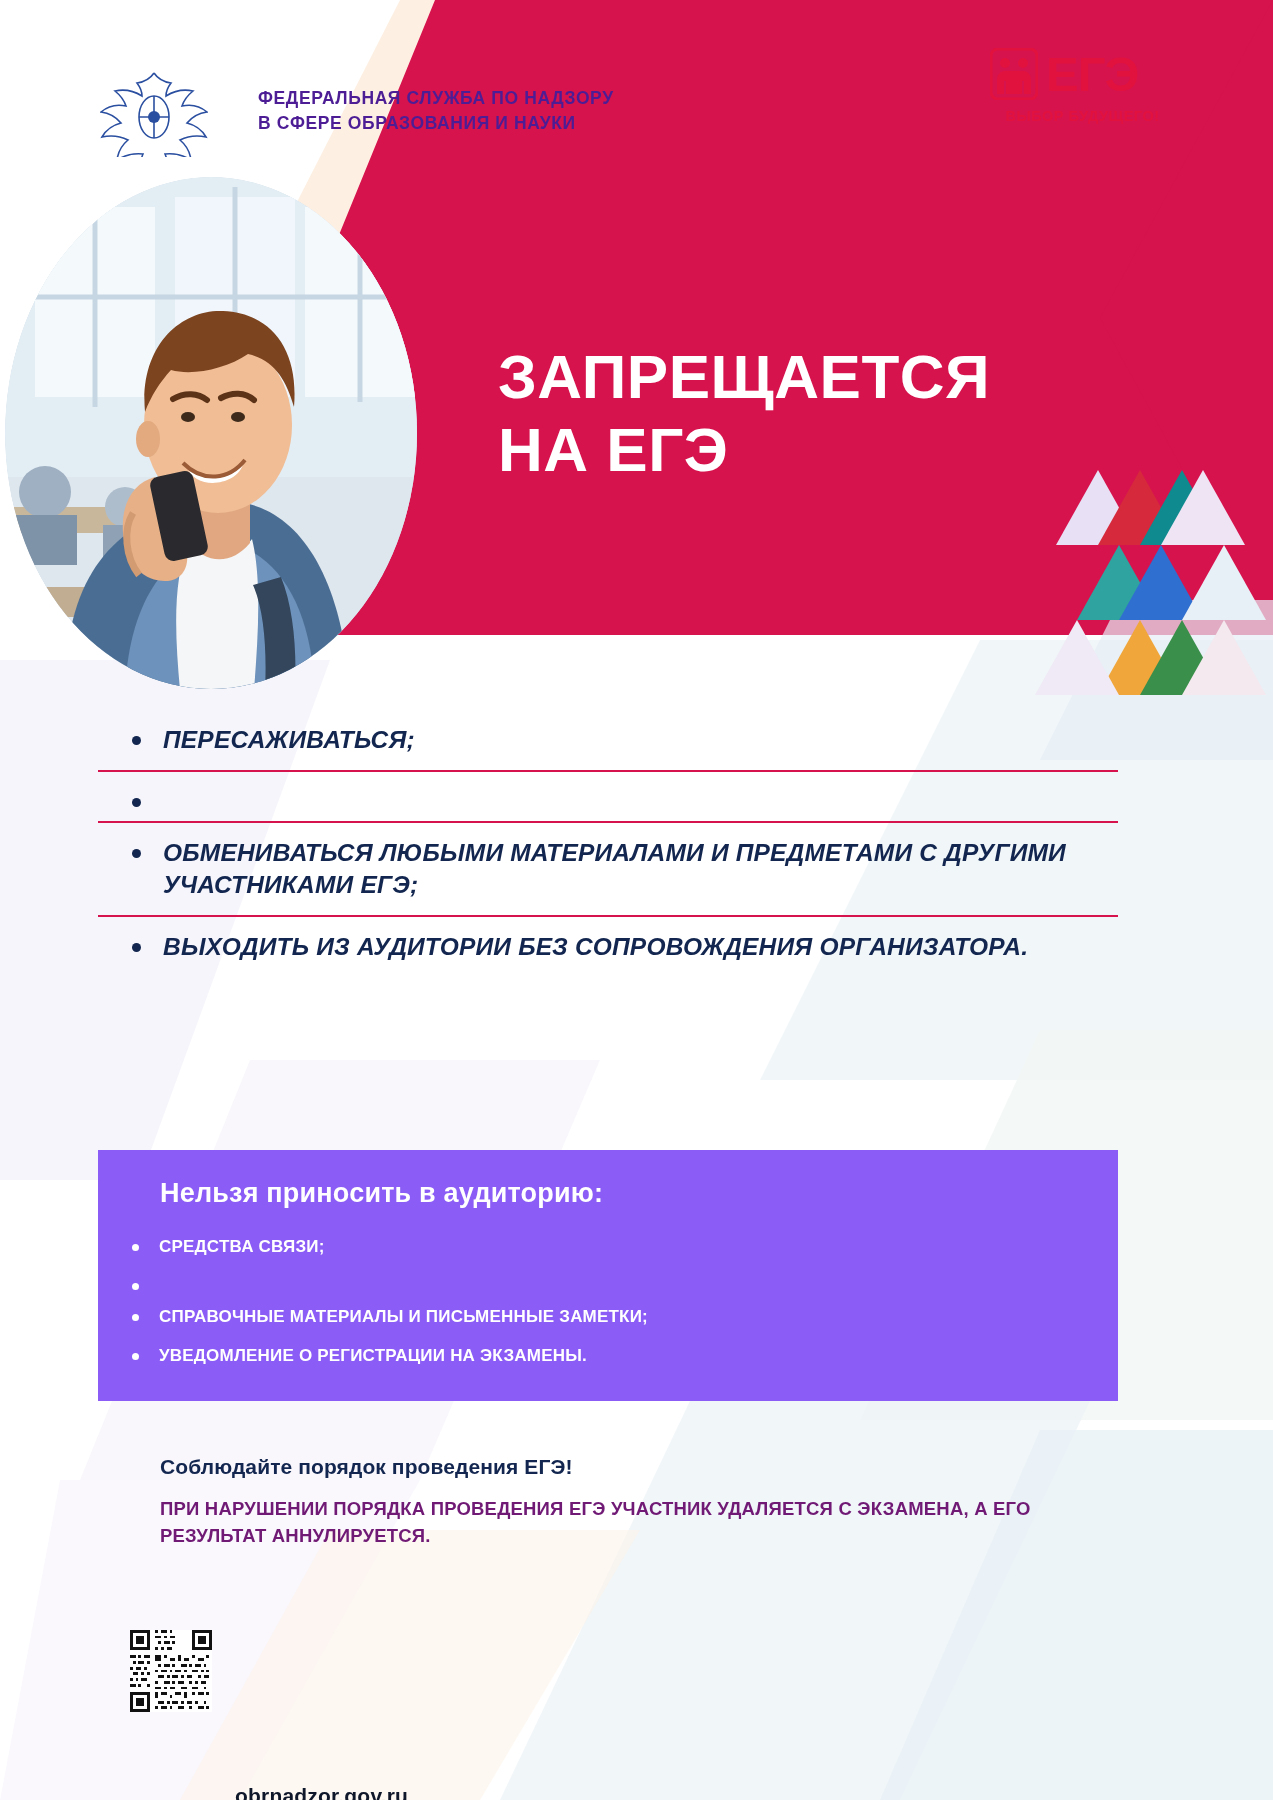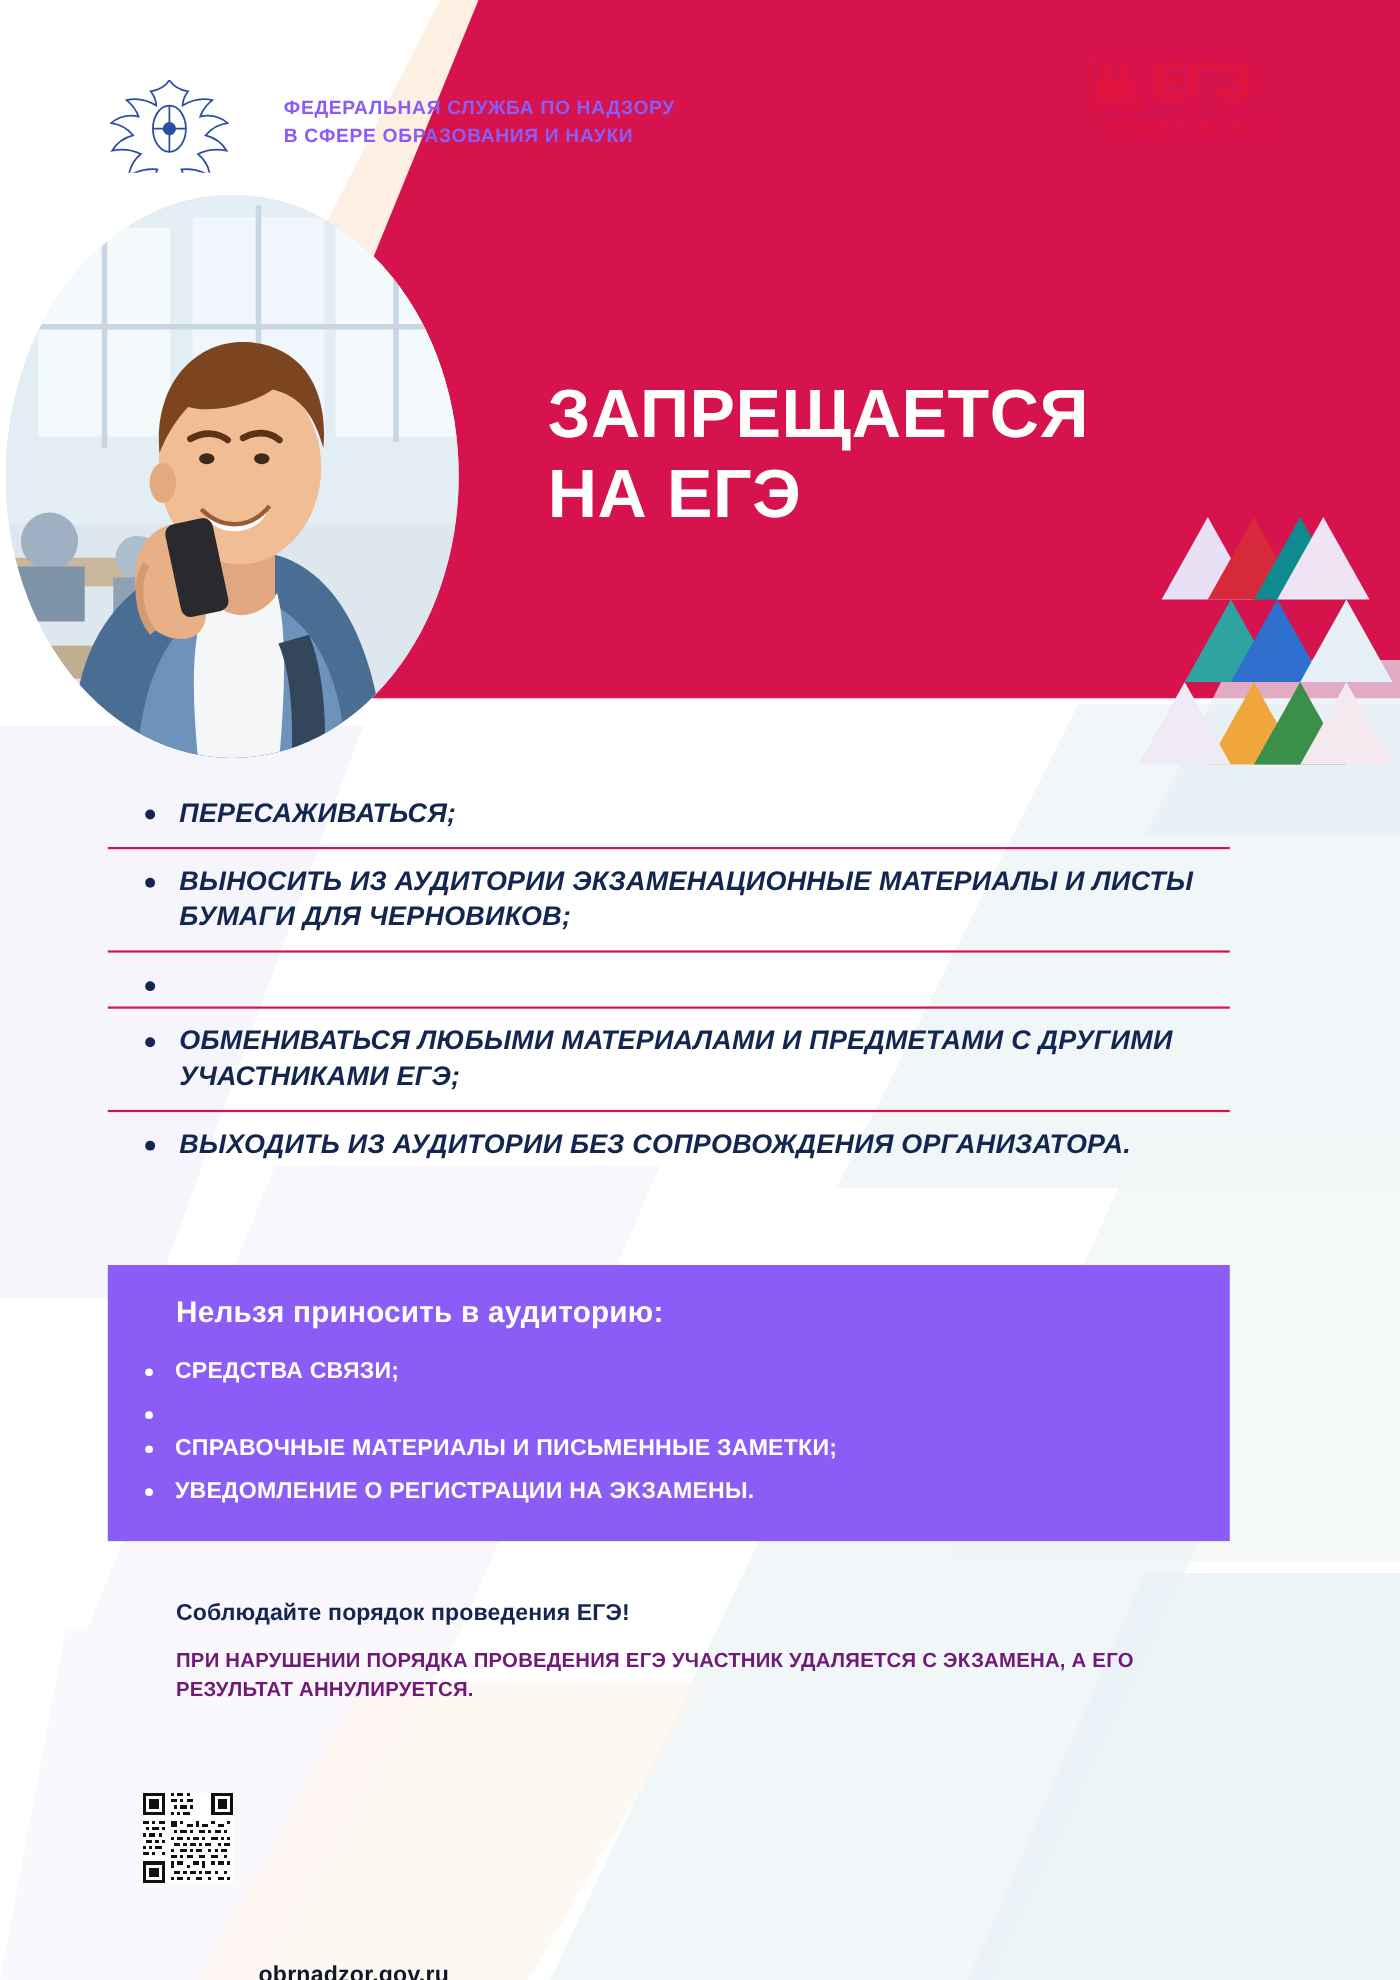--- a/index.html
+++ b/index.html
@@ -13,21 +13,21 @@
   
   .bg{position:absolute;inset:0;z-index:0;}
   .bg svg{display:block;width:1273px;height:1800px;}
 
   
   .header{position:absolute;left:0;top:0;width:1273px;height:640px;z-index:2;}
 
   .rosobr-logo{position:absolute;left:100px;top:65px;width:108px;height:92px;}
   .rosobr-text{
     position:absolute;left:258px;top:86px;
-    color:#8b5cf6;font-weight:bold;font-size:17.5px;letter-spacing:.6px;line-height:25px;
+    color:#4c1d95;font-weight:bold;font-size:17.5px;letter-spacing:.6px;line-height:25px;
   }
 
   .ege-logo{position:absolute;left:990px;top:48px;width:185px;height:105px;}
   .ege-logo .row{display:flex;align-items:center;gap:8px;}
   .ege-mark{width:48px;height:52px;position:relative;}
   .ege-word{color:#e2123f;font-size:49px;font-weight:bold;line-height:49px;letter-spacing:-1px;}
   .ege-sub{color:#e2123f;font-size:14.5px;font-weight:bold;letter-spacing:.5px;margin-top:8px;text-align:center;}
 
   .headline{
     position:absolute;left:498px;top:340px;
@@ -58,21 +58,21 @@
   
   .forbidden{
     position:absolute;left:98px;top:1150px;width:1020px;
     background:#8b5cf6;z-index:3;padding:22px 0 26px 0;
   }
   .forbidden .title{
     color:#ffffff;font-size:27px;font-weight:bold;padding:6px 0 18px 62px;letter-spacing:.2px;
   }
   .fitem{display:flex;gap:20px;align-items:flex-start;padding:7px 40px 7px 62px;}
   .fitem .dot{flex:0 0 auto;width:7px;height:7px;border-radius:50%;background:#ffffff;margin-top:10px;margin-left:-28px;}
-  .fitem .txt{color:#ffffff;font-weight:bold;font-size:21px;line-height:25px;letter-spacing:.2px;}
+  .fitem .txt{color:#ffffff;font-weight:bold;font-size:17px;line-height:25px;letter-spacing:.2px;}
 
   
   .footer{position:absolute;left:160px;top:1455px;width:980px;z-index:3;}
   .footer .lead{color:#12264f;font-size:21px;font-weight:bold;letter-spacing:.1px;}
   .footer .note{color:#701a75;font-size:18.5px;font-weight:bold;line-height:27px;margin-top:16px;letter-spacing:.2px;}
 
   .qr{position:absolute;left:130px;top:1630px;width:82px;height:82px;z-index:3;}
   .site{
     position:absolute;left:235px;top:1784px;z-index:3;
     color:#0f172a;font-size:21px;font-weight:bold;letter-spacing:.2px;text-align:right;
@@ -216,24 +216,20 @@
           </g>
         </g>
       </svg>
     </div>
   </div>
 
   <div class="rules">
     <div class="rule">
       <span class="dot"></span>
       <span class="txt">ПЕРЕСАЖИВАТЬСЯ;</span>
-    </div>
-    <div class="rule">
-      <span class="dot"></span>
-      <span class="txt">ВЫНОСИТЬ ИЗ АУДИТОРИИ ЭКЗАМЕНАЦИОННЫЕ МАТЕРИАЛЫ И ЛИСТЫ БУМАГИ ДЛЯ ЧЕРНОВИКОВ;</span>
     </div>
     <div class="rule">
       <span class="dot"></span>
     </div>
     <div class="rule">
       <span class="dot"></span>
       <span class="txt">ОБМЕНИВАТЬСЯ ЛЮБЫМИ МАТЕРИАЛАМИ И ПРЕДМЕТАМИ С ДРУГИМИ УЧАСТНИКАМИ ЕГЭ;</span>
     </div>
     <div class="rule" style="border-bottom:none;">
       <span class="dot"></span>

